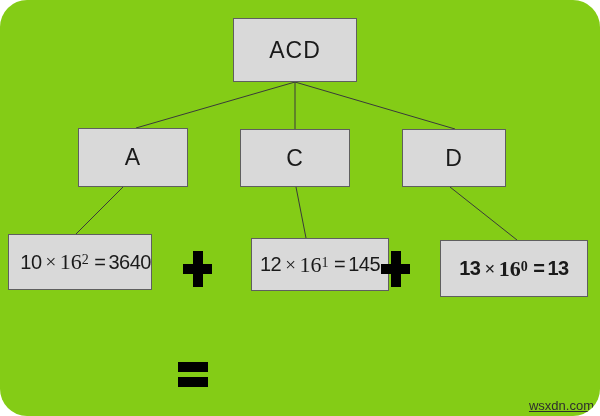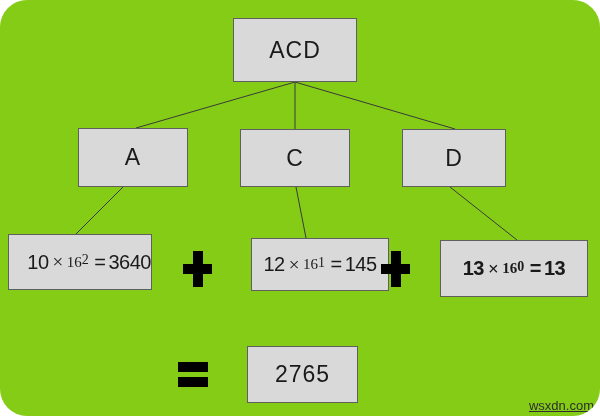--- a/index.html
+++ b/index.html
@@ -39,21 +39,21 @@
     font-size: 23px;
     letter-spacing: 1px;
   }
   .node.formula {
     font-size: 20px;
     letter-spacing: -0.5px;
     white-space: nowrap;
   }
   .formula .serif {
     font-family: "Liberation Serif", serif;
-    font-size: 15px;
+    font-size: 22px;
     letter-spacing: 0;
   }
   .formula .times {
     font-family: "Liberation Serif", serif;
     font-size: 19px;
     padding: 0 4px;
   }
   .formula sup {
     font-family: "Liberation Serif", serif;
     font-size: 14px;
@@ -170,19 +170,16 @@
       <sup>0</sup>
       <span class="eq">=</span>
       <span>13</span>
   </div>
 
   <div class="op equals" style="left:178px; top:362px; width:30px; height:26px;">
     <div class="bar top"></div>
     <div class="bar bottom"></div>
   </div>
 
-  <div class="node letter" style="left:247px; top:346px; width:111px; height:57px;">
-    <span>2765</span>
-  </div>
 
   <div class="watermark">wsxdn.com</div>
 
 </div>
 
 </body></html>

